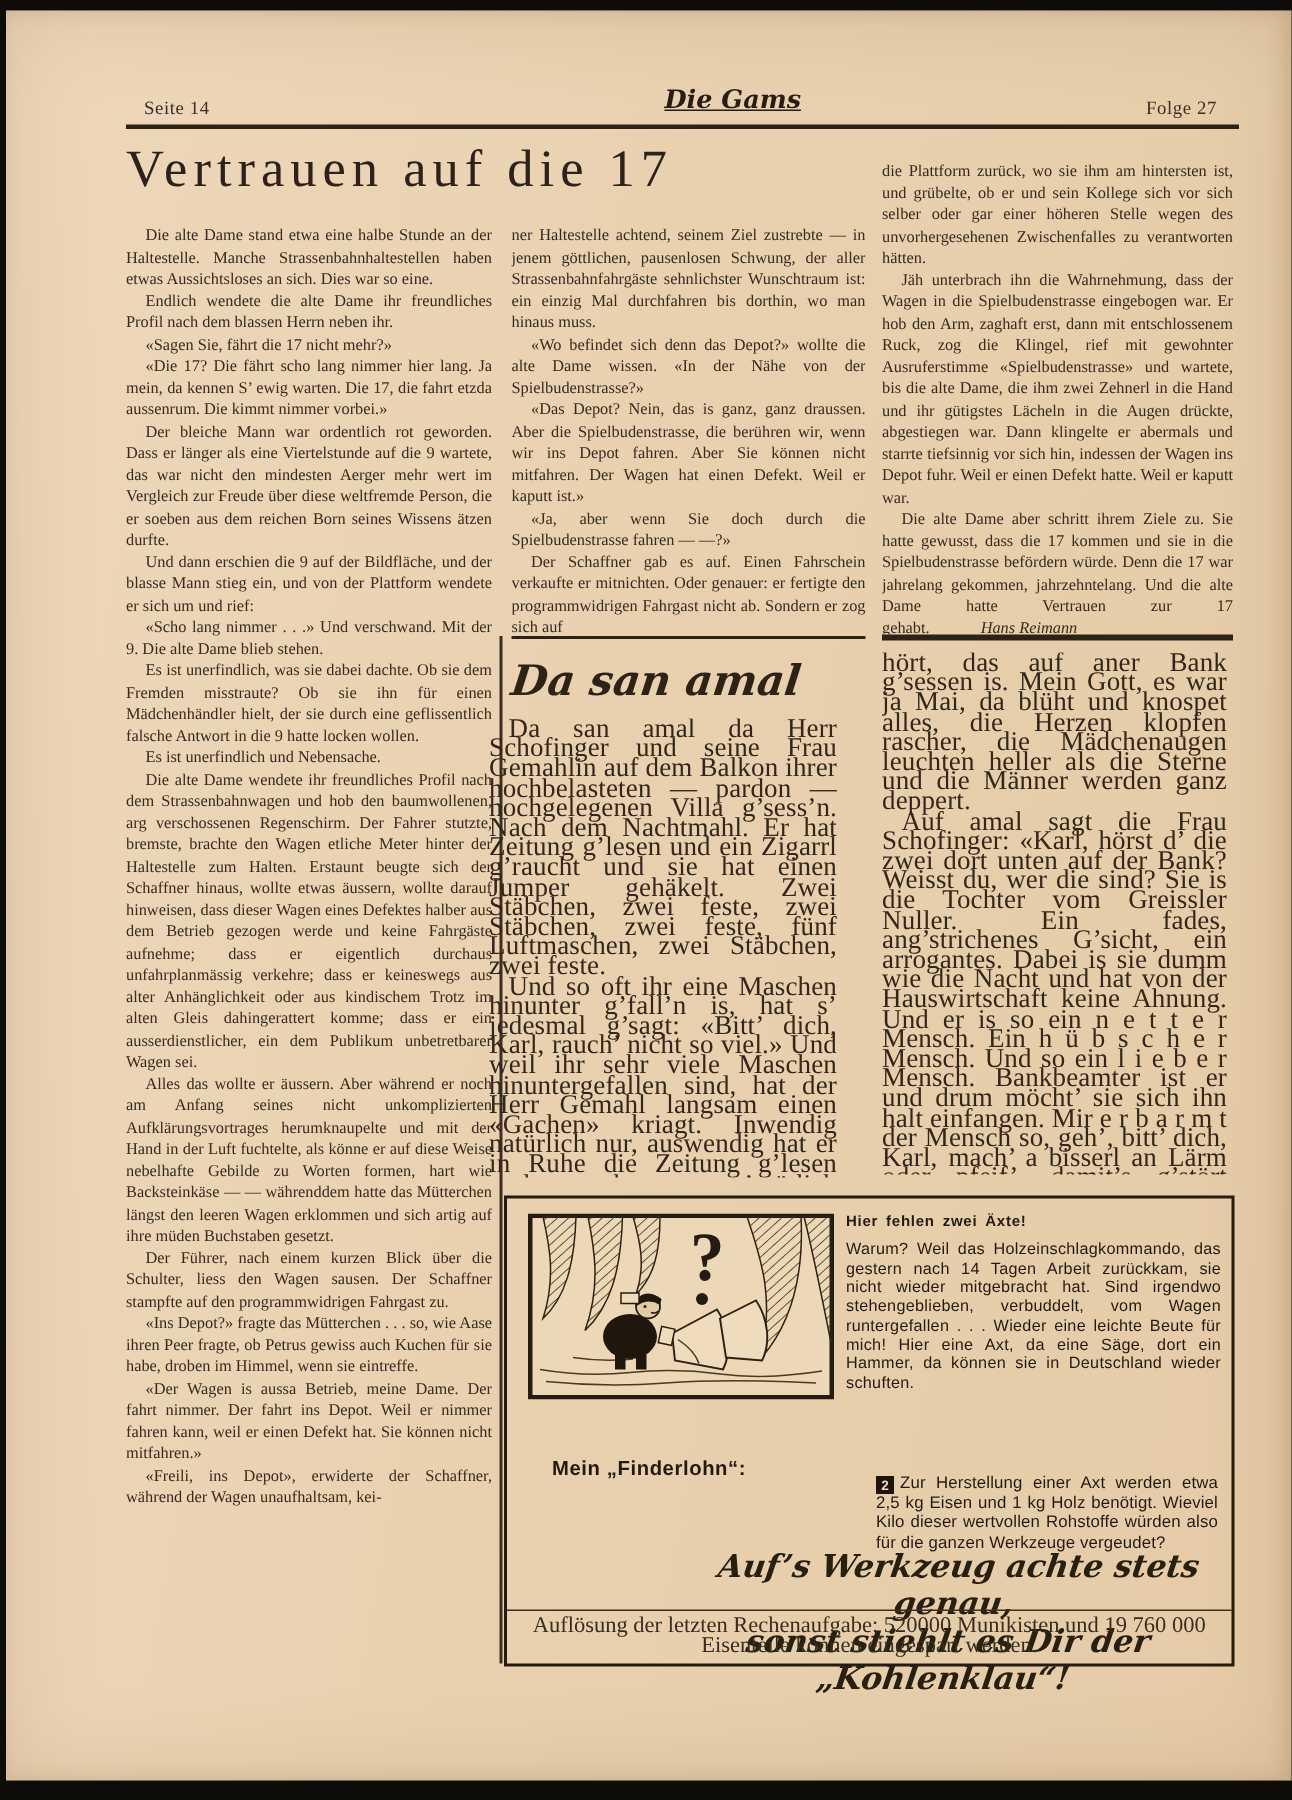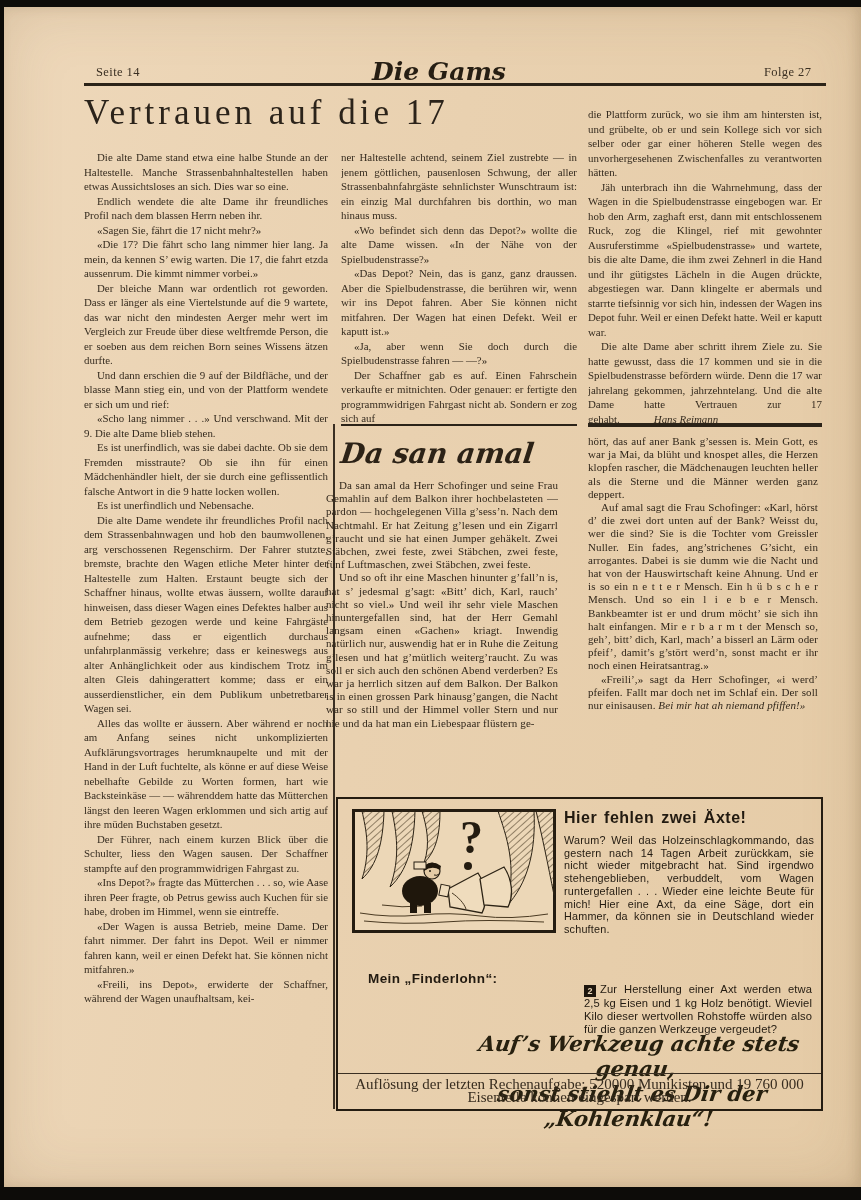--- a/index.html
+++ b/index.html
@@ -3,43 +3,43 @@
 <meta charset="utf-8">
 <style>
   html,body{margin:0;padding:0;}
   body{width:861px;height:1200px;background:#0d0c09;position:relative;overflow:hidden;
        font-family:"Liberation Serif",serif;}
   .paper{position:absolute;left:4px;top:7px;right:0;bottom:13px;
          background:linear-gradient(100deg,#eed8ba 0%,#e9d1b0 45%,#e5cba6 100%);
          box-shadow:inset 0 0 60px rgba(120,90,50,.18), inset -4px 0 12px rgba(80,60,30,.15);
          color:#33291e;}
   .hdr-small{position:absolute;font-size:12.5px;letter-spacing:.4px;color:#3a2f22;}
-  .masthead{position:absolute;left:340px;top:50px;width:190px;text-align:center;
+  .masthead{position:absolute;left:340px;top:50px;width:190px;text-align:right;
             font-family:"DejaVu Serif",serif;font-weight:bold;font-style:italic;
-            font-size:25px;color:#261e13;}
+            font-size:17px;color:#261e13;text-decoration:underline;}
   .hrule{position:absolute;background:#2b2318;}
   .headline{position:absolute;left:80px;top:86px;width:500px;
             font-family:"Liberation Serif",serif;font-weight:400;
             font-size:35px;letter-spacing:4px;color:#2b231a;white-space:nowrap;}
   .col{position:absolute;overflow:hidden;text-align:justify;
        font-size:10.9px;line-height:14.5px;color:#352b1f;hyphens:auto;}
   .col p{margin:0;text-indent:13px;}
   .col p.noind{text-indent:0;}
-  .feat{font-size:11px;line-height:13.2px;letter-spacing:.1px;color:#31271b;}
+  .feat{font-size:18px;line-height:13.2px;letter-spacing:.1px;color:#31271b;}
   .sig{font-style:italic;margin-left:34px;white-space:nowrap;}
   .feat-head{position:absolute;left:337px;top:430px;
              font-family:"DejaVu Serif",serif;font-style:italic;font-weight:bold;
              font-size:28px;transform:skewX(-7deg);color:#2c2216;}
   .vrule{position:absolute;background:#3a2f22;}
   .adbox{position:absolute;left:332px;top:790px;width:487px;height:314px;
          border:2.5px solid #241c11;box-sizing:border-box;
          font-family:"Liberation Sans",sans-serif;color:#221a10;}
   .cartoon{position:absolute;left:14px;top:10px;width:204px;height:124px;}
   .ad-right{position:absolute;left:226px;top:10px;width:250px;}
-  .ad-title{font-weight:bold;font-size:16px;letter-spacing:.5px;word-spacing:2px;margin:0;}
+  .ad-title{font-weight:bold;font-size:10px;letter-spacing:.5px;word-spacing:2px;margin:0;}
   .ad-body{margin:7px 0 0 0;font-size:10.8px;line-height:12.7px;text-align:justify;
            word-spacing:1.5px;letter-spacing:.2px;}
   .finder{position:absolute;left:14px;top:156px;font-weight:bold;font-size:13.5px;
           letter-spacing:.4px;margin:16px;}
   .q{position:absolute;top:184px;font-size:11.2px;line-height:13.2px;text-align:justify;
      letter-spacing:.1px;}
   .q1{left:14px;width:222px;}
   .q2{left:246px;width:228px;}
   .qnum{display:inline-block;width:12px;height:12px;background:#1d150c;color:#ecd8ba;
         font-weight:bold;font-size:9px;line-height:12px;text-align:center;

